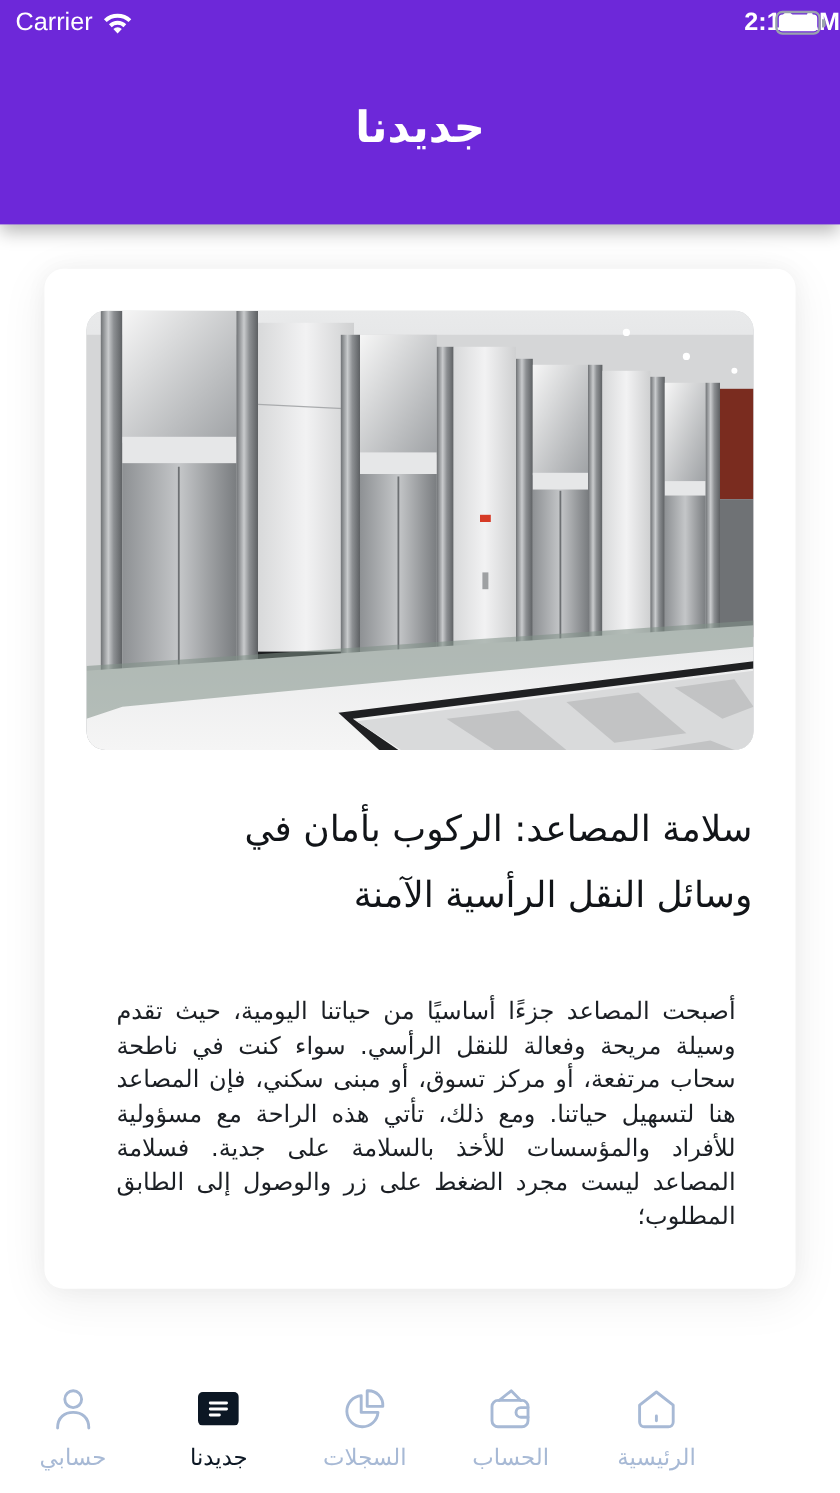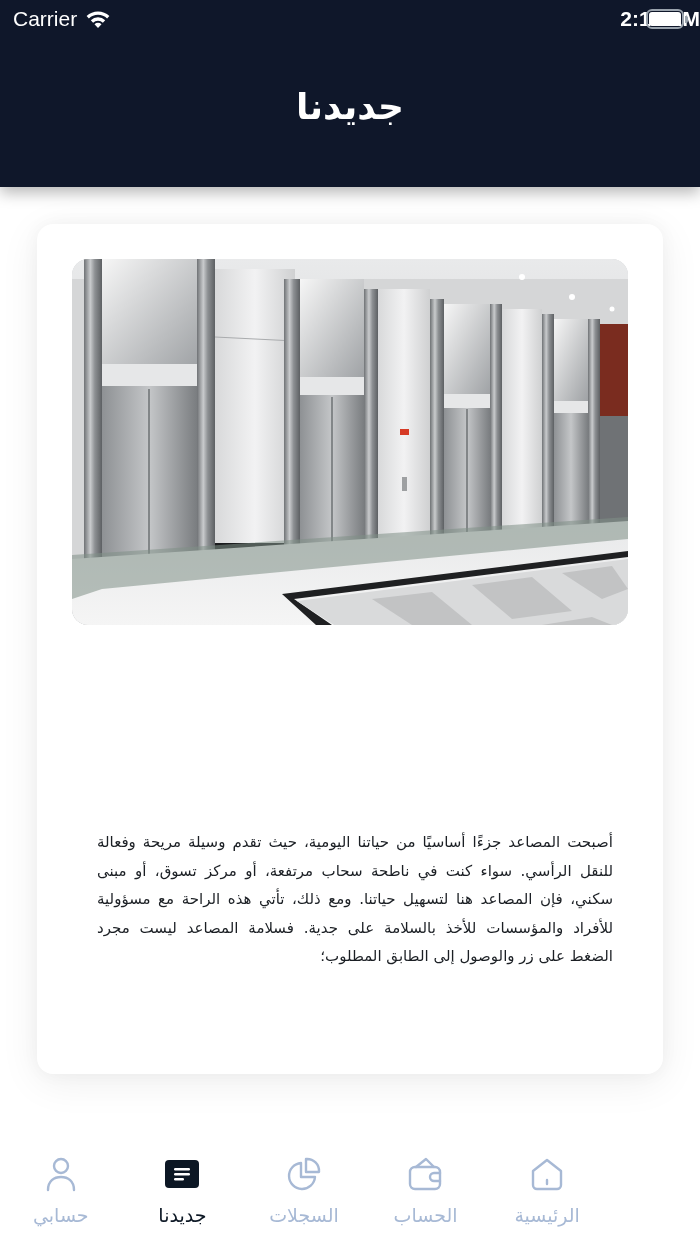--- a/index.html
+++ b/index.html
@@ -1,36 +1,36 @@
 <!DOCTYPE html>
 <html><head>
   <meta charset="utf-8">
   <style>
     * { box-sizing: border-box; margin: 0; padding: 0; }
     html, body { width: 700px; height: 1244px; overflow: hidden; background: #ffffff; font-family: "DejaVu Sans", sans-serif; }
     .screen { position: relative; width: 700px; height: 1244px; background: #ffffff; }
 
     
-    .header { position: absolute; left: 0; top: 0; width: 700px; height: 187px; background: #0f172a; box-shadow: 0 6px 14px rgba(0,0,0,0.28); z-index: 2; }
+    .header { position: absolute; left: 0; top: 0; width: 700px; height: 187px; background: #6d28d9; box-shadow: 0 6px 14px rgba(0,0,0,0.28); z-index: 2; }
     .status-bar { position: absolute; top: 0; left: 0; width: 700px; height: 40px; color: #ffffff; font-family: "Liberation Sans", sans-serif; }
     .carrier { position: absolute; left: 13px; top: 7px; font-size: 21px; display: flex; align-items: center; gap: 7px; }
     .wifi { width: 28px; height: 22px; }
     .time { position: absolute; left: 0; right: 0; top: 7px; text-align: right; font-size: 21px; font-weight: 600; }
     .battery { position: absolute; right: 12px; top: 9px; width: 42px; height: 20px; }
     .battery .shell { position: absolute; left: 0; top: 0; width: 38px; height: 20px; border: 2px solid #9aa3ad; border-radius: 6px; }
     .battery .fill { position: absolute; left: 3px; top: 3px; width: 32px; height: 14px; background: #ffffff; border-radius: 3px; }
     .battery .nub { position: absolute; right: 0; top: 7px; width: 3px; height: 7px; background: #9aa3ad; border-radius: 0 2px 2px 0; }
     .page-title { position: absolute; left: 0; right: 0; top: 86px; text-align: center; color: #ffffff; font-size: 36px; font-weight: bold; }
 
     
     .card { position: absolute; left: 37px; top: 224px; width: 626px; height: 850px; background: #ffffff; border-radius: 16px; box-shadow: 0 8px 40px rgba(0,0,0,0.07), 0 0 18px rgba(0,0,0,0.04); }
     .hero { position: absolute; left: 35px; top: 35px; width: 556px; height: 366px; border-radius: 16px; overflow: hidden; background: #cfd1d3; }
 
     .article-title { position: absolute; left: 100px; right: 36px; top: 440px; direction: rtl; text-align: right; font-size: 30px; line-height: 55px; color: #111418; font-family: "DejaVu Sans", sans-serif; }
-    .article-body { position: absolute; left: 60px; right: 50px; top: 604px; direction: rtl; text-align: justify; font-size: 15px; line-height: 28.5px; color: #1b1f24; font-family: "DejaVu Sans", sans-serif; }
+    .article-body { position: absolute; left: 60px; right: 50px; top: 604px; direction: rtl; text-align: justify; font-size: 20px; line-height: 28.5px; color: #1b1f24; font-family: "DejaVu Sans", sans-serif; }
 
     
     .tabbar { position: absolute; left: 0; bottom: 0; width: 608px; height: 114px; background: #ffffff; display: flex; flex-direction: row; }
     .tab { width: 140px; height: 114px; position: relative; display: flex; flex-direction: column; align-items: center; }
     .tab .icon { margin-top: 24px; width: 40px; height: 40px; display: flex; align-items: center; justify-content: center; }
     .tab .label { margin-top: 10px; font-size: 19px; color: #a7b9d5; direction: rtl; }
     .tab.active .label { color: #0c1724; }
   </style>
 </head>
 <body>
@@ -142,20 +142,21 @@
         <polygon points="0,296 556,258 556,280 30,330 0,340" fill="#7f8f87" opacity="0.55"></polygon>
         <polygon points="210,335 556,292 556,298 222,340 260,366 244,366" fill="#1f2022"></polygon>
         <polygon points="225,342 556,300 556,366 262,366" fill="#d9dadb"></polygon>
         <polygon points="300,340 360,333 400,366 340,366" fill="#c2c3c4"></polygon>
         <polygon points="400,326 460,318 500,352 440,360" fill="#c2c3c4"></polygon>
         <polygon points="490,314 540,307 556,330 530,340" fill="#c2c3c4"></polygon>
         <polygon points="470,366 520,358 540,366" fill="#c2c3c4"></polygon>
       </svg>
     </div>
 
+    <div class="article-title">سلامة المصاعد: الركوب بأمان في وسائل النقل الرأسية الآمنة</div>
     <div class="article-body">أصبحت المصاعد جزءًا أساسيًا من حياتنا اليومية، حيث تقدم وسيلة مريحة وفعالة للنقل الرأسي. سواء كنت في ناطحة سحاب مرتفعة، أو مركز تسوق، أو مبنى سكني، فإن المصاعد هنا لتسهيل حياتنا. ومع ذلك، تأتي هذه الراحة مع مسؤولية للأفراد والمؤسسات للأخذ بالسلامة على جدية. فسلامة المصاعد ليست مجرد الضغط على زر والوصول إلى الطابق المطلوب؛</div>
   </div>
 
   <div class="tabbar">
     <div class="tab">
       <div class="icon">
         <svg width="34" height="36" viewBox="0 0 34 36" fill="none" stroke="#a7b9d5" stroke-width="2.4" stroke-linecap="round">
           <circle cx="17" cy="10" r="7"></circle>
           <path d="M4 34 C4 25 10 21 17 21 C24 21 30 25 30 34"></path>
         </svg>

